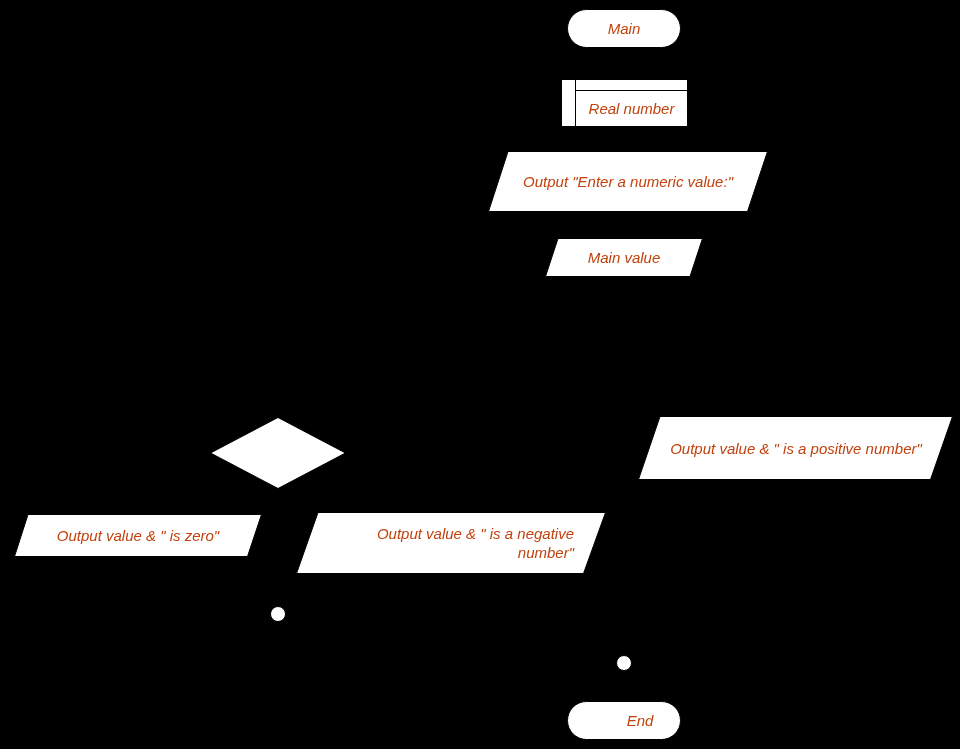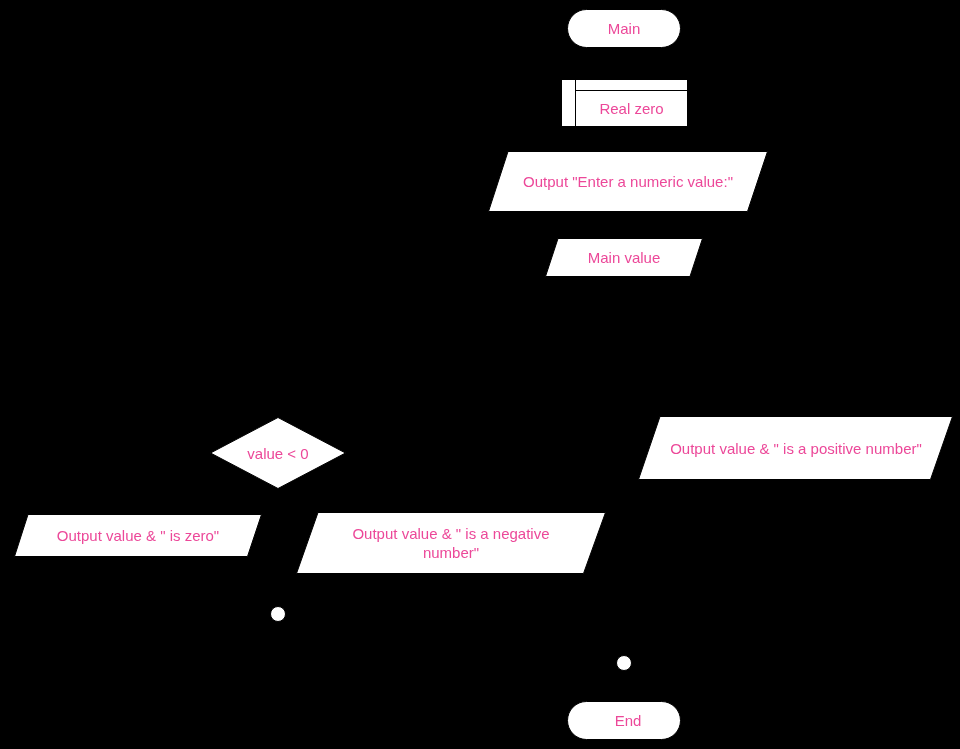--- a/index.html
+++ b/index.html
@@ -30,27 +30,28 @@
   .shape-line {
     fill: none;
     stroke: #000000;
     stroke-width: 1;
   }
   .label {
     position: absolute;
     display: flex;
     align-items: center;
     justify-content: center;
-    text-align: center;
-    color: #ec4899;
+    text-align: right;
+    color: #c2410c;
     font-family: "Liberation Sans", sans-serif;
     font-size: 15px;
     line-height: 19px;
     pointer-events: none;
     white-space: pre-line;
+    font-style: italic;
   }
   .connector {
     position: absolute;
     left: 0;
     top: 0;
     width: 960px;
     height: 749px;
   }
   .connector path,
   .connector line {
@@ -109,21 +110,21 @@
     </svg>
     <div class="label" style="left:0; top:0; width:114px; height:39px;">Main</div>
   </div>
 
   <div class="node" style="left:561px; top:79px;">
     <svg width="127" height="48" viewBox="0 0 127 48">
       <rect class="shape-fill" x="0.5" y="0.5" width="126" height="47"></rect>
       <line class="shape-line" x1="14.5" y1="0.5" x2="14.5" y2="47.5"></line>
       <line class="shape-line" x1="14.5" y1="11.5" x2="126.5" y2="11.5"></line>
     </svg>
-    <div class="label" style="left:14px; top:11px; width:113px; height:37px;">Real zero</div>
+    <div class="label" style="left:14px; top:11px; width:113px; height:37px;">Real number</div>
   </div>
 
   <div class="node" style="left:488px; top:151px;">
     <svg width="280" height="61" viewBox="0 0 280 61">
       <polygon class="shape-fill" points="20,0.5 279.5,0.5 259.5,60.5 0.5,60.5"></polygon>
     </svg>
     <div class="label" style="left:30px; top:0; width:220px; height:61px;">Output "Enter a numeric value:"</div>
   </div>
 
   <div class="node" style="left:545px; top:238px;">
@@ -138,21 +139,20 @@
     <svg width="315" height="64" viewBox="0 0 315 64">
       <polygon class="shape-fill" points="22,0.5 314.5,0.5 292.5,63.5 0.5,63.5"></polygon>
     </svg>
     <div class="label" style="left:32px; top:0; width:252px; height:64px;">Output value &amp; " is a positive number"</div>
   </div>
 
   <div class="node" style="left:210px; top:417px;">
     <svg width="136" height="72" viewBox="0 0 136 72">
       <polygon class="shape-fill" points="68,0.5 135.5,36 68,71.5 0.5,36"></polygon>
     </svg>
-    <div class="label" style="left:18px; top:0; width:100px; height:72px;">value &lt; 0</div>
   </div>
 
   <div class="node" style="left:14px; top:514px;">
     <svg width="248" height="43" viewBox="0 0 248 43">
       <polygon class="shape-fill" points="14,0.5 247.5,0.5 233.5,42.5 0.5,42.5"></polygon>
     </svg>
     <div class="label" style="left:16px; top:0; width:216px; height:43px;">Output value &amp; " is zero"</div>
   </div>
 
   <div class="node" style="left:296px; top:512px;">
@@ -171,16 +171,16 @@
   <div class="node" style="left:616px; top:655px;">
     <svg width="16" height="16" viewBox="0 0 16 16">
       <circle class="shape-fill" cx="8" cy="8" r="7.5"></circle>
     </svg>
   </div>
 
   <div class="node" style="left:567px; top:701px;">
     <svg width="114" height="39" viewBox="0 0 114 39">
       <rect class="shape-fill" x="0.5" y="0.5" width="113" height="38" rx="19" ry="19"></rect>
     </svg>
-    <div class="label" style="left:4px; top:0; width:114px; height:39px;">End</div>
+    <div class="label" style="left:16px; top:0; width:114px; height:39px;">End</div>
   </div>
 
 </div>
 
 </body></html>

